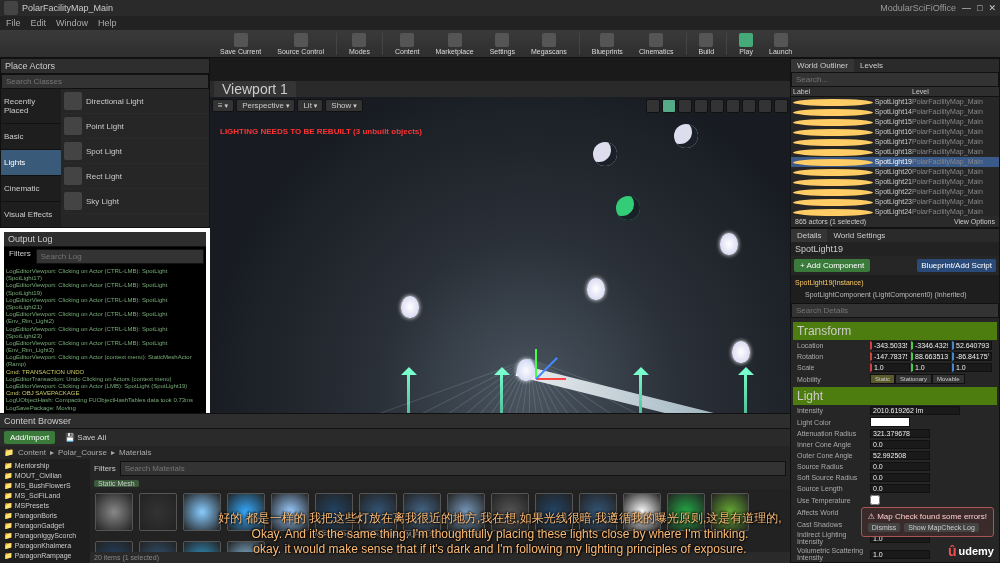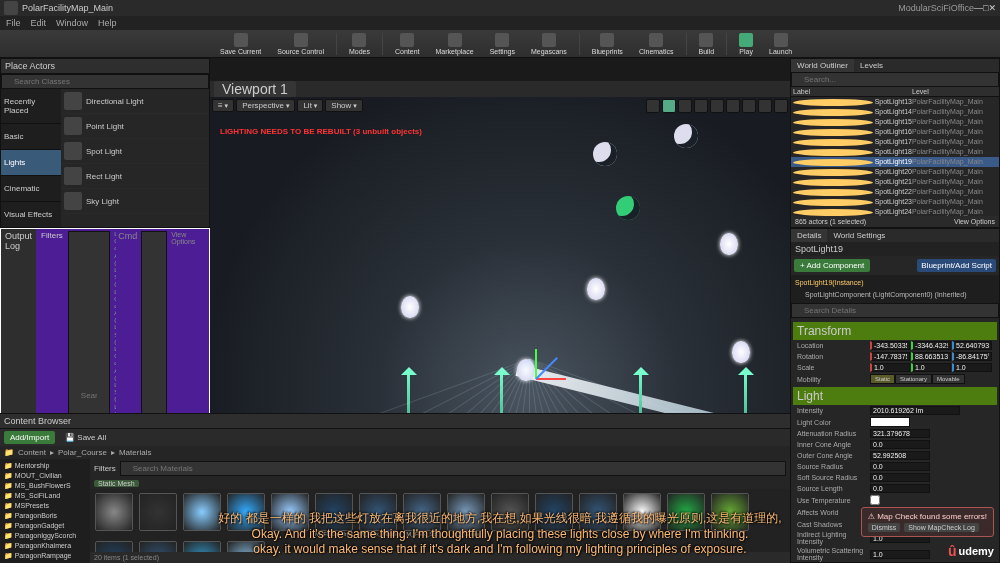--- a/index.html
+++ b/index.html
@@ -1,21 +1,21 @@
 <!DOCTYPE html>
 <html><head>
 <meta charset="utf-8">
 <style>
 * { margin:0; padding:0; box-sizing:border-box; font-family:"Segoe UI",Arial,sans-serif; }
 body { width:1000px; height:563px; background:#1a1a1a; color:#ccc; font-size:9px; overflow:hidden; position:relative; }
 
 
 .titlebar { height:16px; background:#2a2a2a; display:flex; align-items:center; padding:0 4px; font-size:9px; color:#ccc; }
 .titlebar .logo { width:14px; height:14px; background:#444; border-radius:2px; margin-right:4px; }
-.titlebar .right { margin-left:auto; display:flex; align-items:center; font-size:9px; }
+.titlebar .right { margin-left:auto; display:flex; gap:6px; align-items:center; font-size:9px; }
 .titlebar .projname { color:#999; }
 
 .menubar { height:14px; background:#222; display:flex; gap:10px; padding:0 6px; font-size:9px; color:#aaa; align-items:center; }
 
 
 .toolbar { height:28px; background:linear-gradient(#3a3a3a,#2e2e2e); display:flex; align-items:center; padding:0 4px; gap:4px; border-bottom:1px solid #111; }
 .toolbar .spacer { width:206px; }
 .toolbtn { display:flex; flex-direction:column; align-items:center; justify-content:center; padding:0 6px; font-size:7px; color:#ddd; cursor:pointer; height:26px; }
 .toolbtn .ico { width:14px; height:14px; background:#555; border-radius:2px; margin-bottom:1px; }
 .toolbar .play .ico { background:#4a7; }
@@ -28,24 +28,24 @@
 .leftcol { width:210px; display:flex; flex-direction:column; background:#222; }
 .placepanel { height:170px; border:1px solid #111; background:#262626; overflow:hidden; }
 .panelhdr { font-size:9px; padding:2px 4px; background:#2e2e2e; border-bottom:1px solid #111; }
 .placebody { display:flex; height:150px; }
 .placetabs { width:60px; background:#1e1e1e; font-size:8px; }
 .placetabs div { padding:8px 3px; border-bottom:1px solid #111; cursor:pointer; }
 .placetabs .active { background:#3a5a7a; color:#fff; }
 .placelist { flex:1; overflow:hidden; }
 .placeitem { display:flex; align-items:center; gap:4px; padding:3px; border-bottom:1px solid #2a2a2a; font-size:8px; cursor:pointer; }
 .placeitem .thumb { width:18px; height:18px; background:#444; border-radius:2px; }
-.searchbox { background:#333; border:1px solid #111; color:#aaa; font-size:8px; padding:2px 12px; width:100%; }
-
-
-.outputlog { flex:1; border:1px solid #ffffff; background:#4c1d95; overflow:hidden; display:flex; flex-direction:row; }
+.searchbox { background:#333; border:1px solid #111; color:#aaa; font-size:8px; padding:2px 4px; width:100%; }
+
+
+.outputlog { flex:1; border:4px solid #ffffff; background:#000000; overflow:hidden; display:flex; flex-direction:column; }
 .logbody { flex:1; overflow:hidden; padding:2px; font-family:Consolas,monospace; font-size:6px; line-height:1.2; color:#7a7; }
 .logbody .warn { color:#cc6; }
 .logcmd { display:flex; gap:4px; padding:2px; }
 
 
 .centercol { flex:1; display:flex; flex-direction:column; }
 .vptabs { height:16px; background:#2a2a2a; display:flex; align-items:center; padding:0 4px; font-size:14px;margin-top:23px; }
 .vptabs .tab { padding:0 8px; background:#353535; border-radius:2px 2px 0 0; }
 .viewport { flex:1; position:relative; background:radial-gradient(circle at 55% 65%, #4a5560 0%, #2a3038 35%, #181c22 75%); overflow:hidden; }
 .vptoolbar { position:absolute; top:2px; left:2px; display:flex; gap:2px; z-index:5; }

